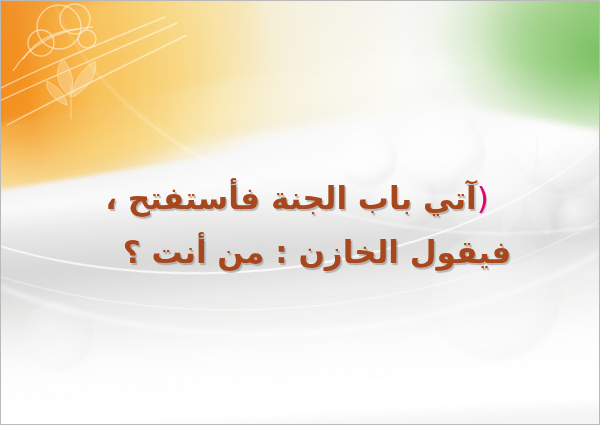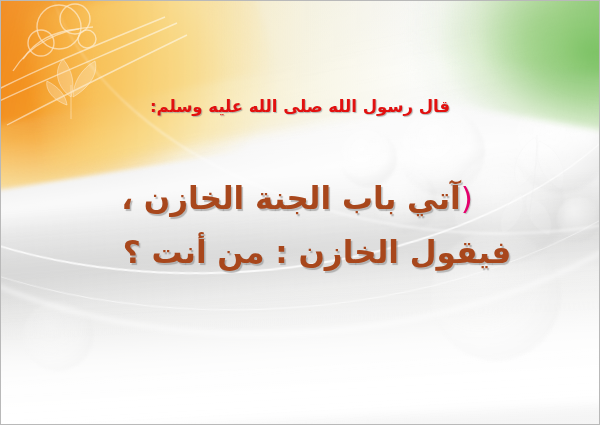--- a/index.html
+++ b/index.html
@@ -341,20 +341,19 @@
       <path d="M62,18 C44,30 36,52 46,68 C62,58 70,36 62,18 Z"></path>
       <path d="M66,22 C86,30 96,52 88,70 C70,62 60,40 66,22 Z"></path>
       <path d="M48,74 C32,82 24,100 30,114 C46,106 54,88 48,74 Z"></path>
       <path d="M54,76 C72,82 82,100 76,116 C60,110 50,92 54,76 Z"></path>
     </g>
     <g fill="none" stroke="rgba(230,230,230,0.6)" stroke-width="1.2">
       <path d="M64,16 C64,50 58,90 50,126"></path>
     </g>
   </svg>
 
-  <div class="headline">قال رسول الله صلى الله عليه وسلم:</div>
 
   <div class="body-block">
-    <div class="line line-1"><span class="paren">(</span><span>آتي باب الجنة الخازن ،</span></div>
+    <div class="line line-1"><span class="paren">(</span><span>آتي باب الجنة فأستفتح ،</span></div>
     <div class="line line-2">فيقول الخازن : من أنت ؟</div>
   </div>
 
 </div>
 
 </body></html>

